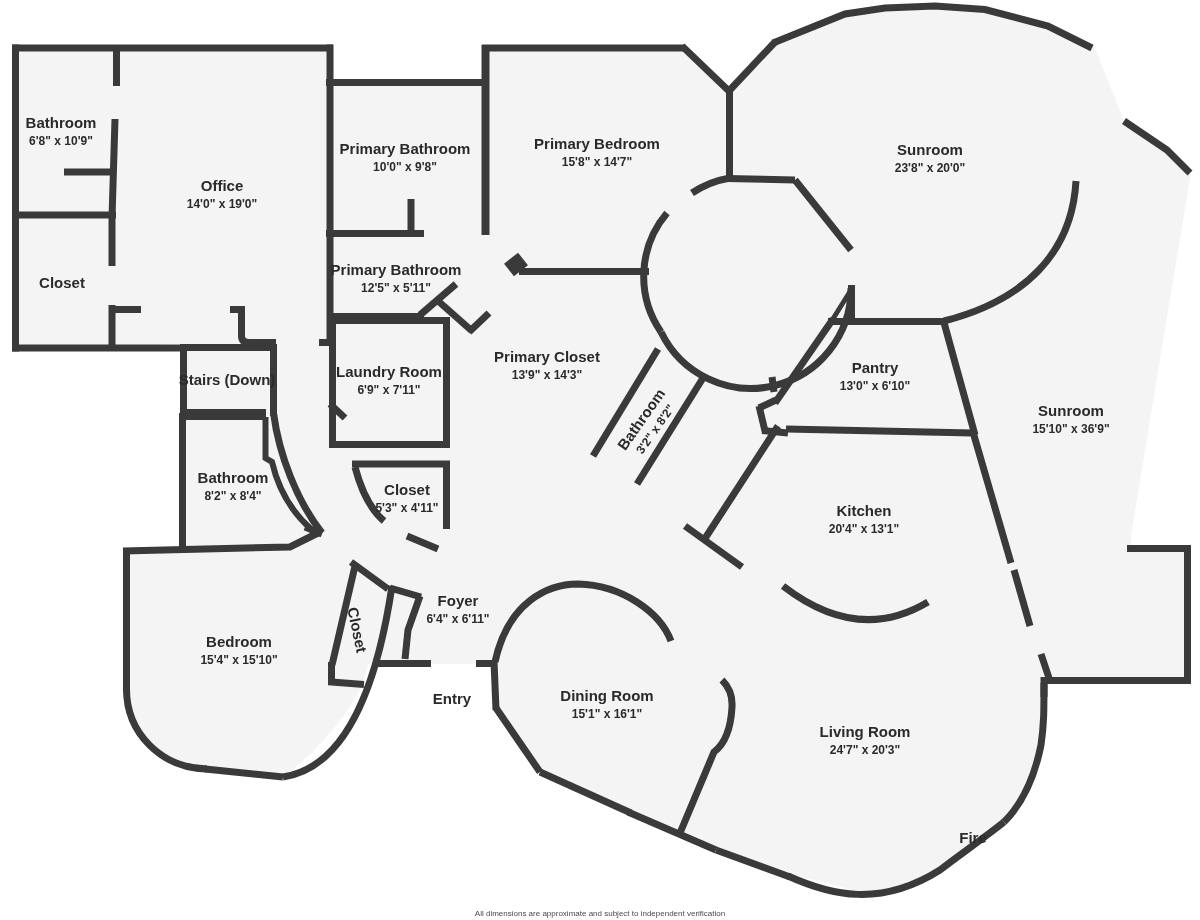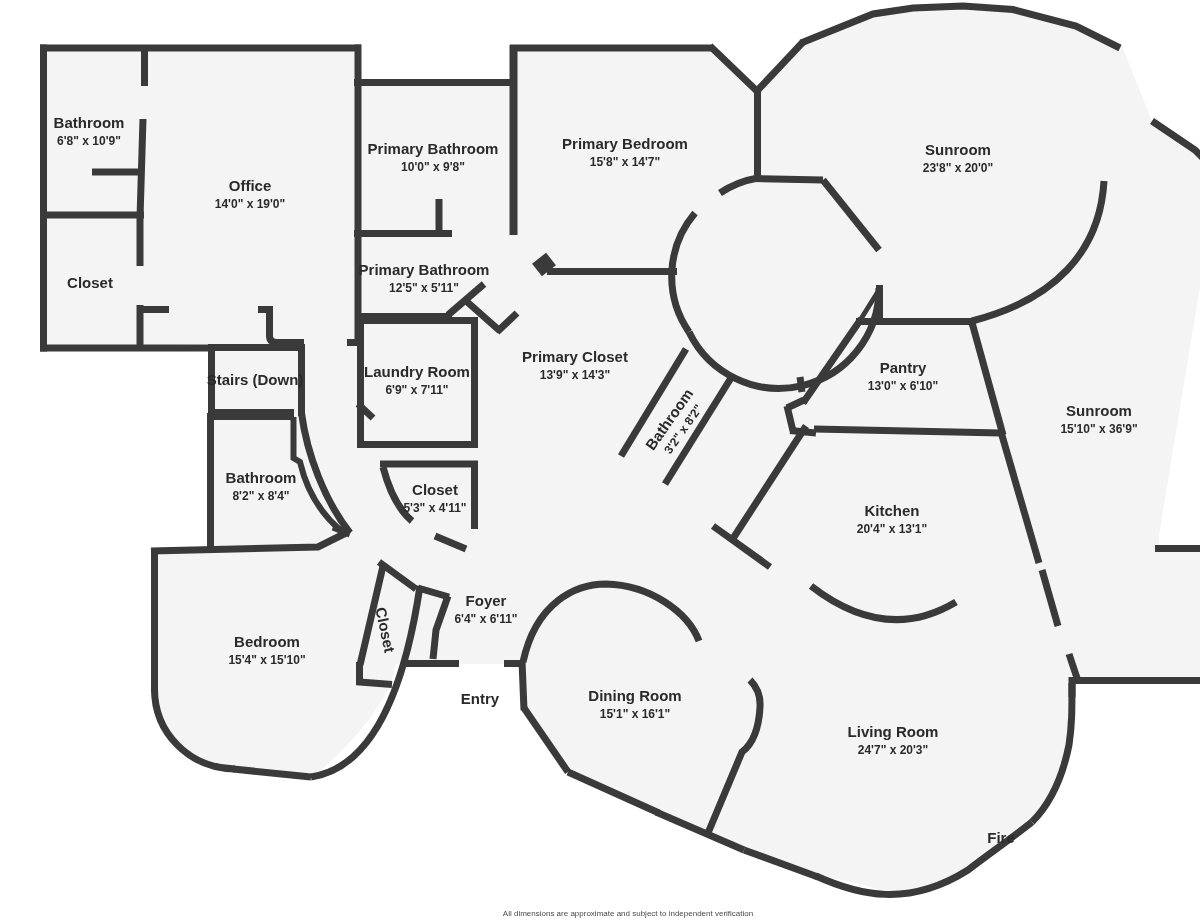--- a/index.html
+++ b/index.html
@@ -1,16 +1,16 @@
 <!DOCTYPE html>
 <html><head>
 <meta charset="utf-8">
 <style>
   html,body{margin:0;padding:0;background:#ffffff;}
-  .plan{width:1064px;height:920px;position:relative;font-family:"Liberation Sans", sans-serif;padding-left:28px;}
+  .plan{width:1064px;height:920px;position:relative;font-family:"Liberation Sans", sans-serif;}
   text{font-family:"Liberation Sans", sans-serif;fill:#2a2a2a;}
   .rn{font-size:15px;font-weight:700;}
   .rd{font-size:12px;font-weight:700;}
   .ft{font-size:8px;font-weight:400;fill:#4a4a4a;}
 </style>
 </head>
 <body>
 <div class="plan">
 <svg width="1200" height="920" viewBox="0 0 1200 920" xmlns="http://www.w3.org/2000/svg">
 <defs>

